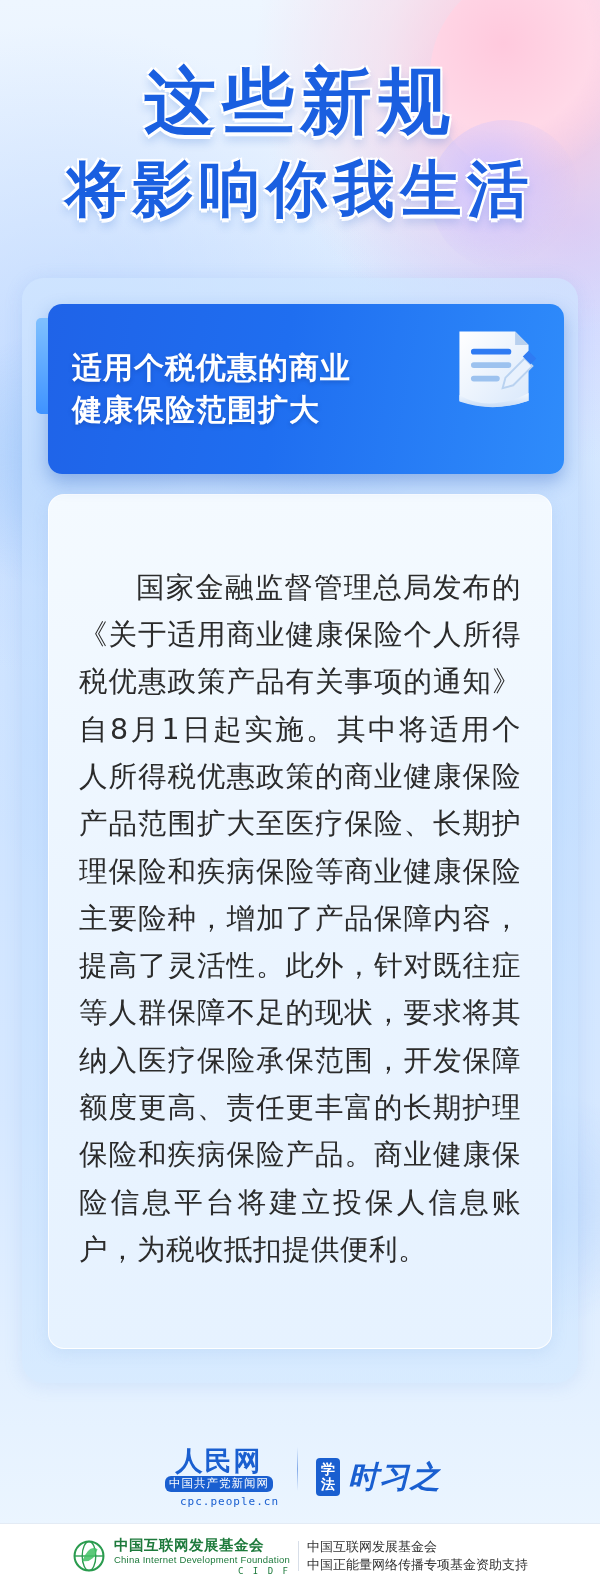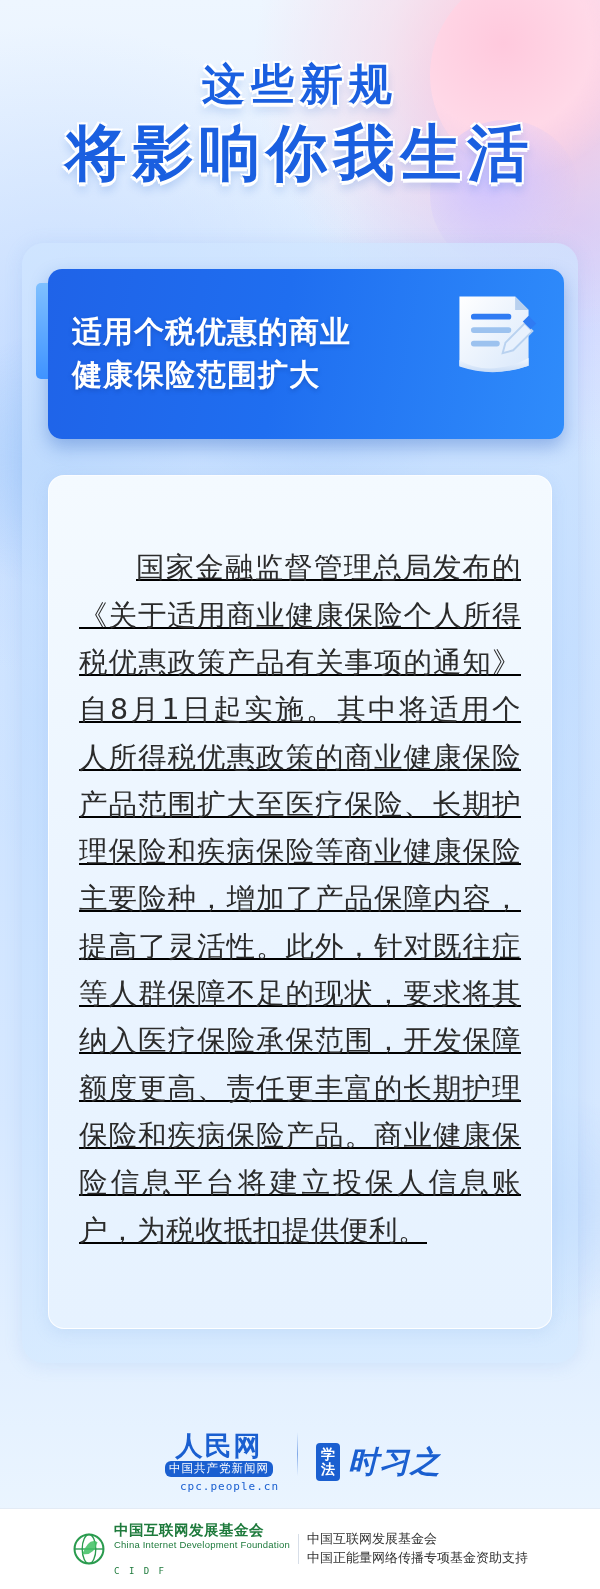--- a/index.html
+++ b/index.html
@@ -75,21 +75,21 @@
     color: #1560e8;
     text-shadow:
       2px 2px 0 #ffffff,
       -2px 2px 0 #ffffff,
       2px -2px 0 #ffffff,
       -2px -2px 0 #ffffff,
       0 4px 0 rgba(255, 255, 255, 0.95),
       0 7px 10px rgba(26, 92, 200, 0.28);
   }
   .title-line-1 {
-    font-size: 43px;
+    font-size: 72px;
     background: linear-gradient(180deg, #2f7cf6 0%, #1352d8 100%);
     -webkit-background-clip: text;
     background-clip: text;
     color: #1a5fe0;
   }
   .title-line-2 {
     font-size: 61px;
     margin-top: 6px;
     color: #1a5fe0;
   }
@@ -152,28 +152,27 @@
   }
   .doc-icon {
     position: absolute;
     right: 22px;
     top: 16px;
     width: 96px;
     height: 96px;
   }
 
   .body-card {
-    margin: 36px 12px 0 12px;
+    margin: 20px 12px 0 12px;
     border-radius: 16px;
     background: linear-gradient(180deg, #f4faff 0%, #eaf4ff 55%, #e6f2ff 100%);
     border: 1px solid rgba(255, 255, 255, 0.85);
     box-shadow: 0 4px 16px rgba(120, 165, 220, 0.18);
     padding: 40px 30px 46px;
     min-height: 690px;
-    text-decoration: underline;
   }
   .body-text {
     font-family: "DejaVu Sans", sans-serif;
     font-size: 28.5px;
     line-height: 1.66;
     color: #2b2b2b;
     text-indent: 2em;
     letter-spacing: 0.5px;
     text-align: justify;
   }
@@ -284,22 +283,22 @@
     font-size: 9.5px;
     color: #1e7a3c;
     letter-spacing: 0.2px;
     text-align: right;
   }
   .cidf-abbr {
     font-family: "DejaVu Sans Mono", monospace;
     font-size: 9px;
     color: #1e7a3c;
     letter-spacing: 2px;
-    text-align: left;
-    margin-top: 15px;
+    text-align: right;
+    margin-top: 0;
   }
   .footer-sep {
     width: 1px;
     height: 30px;
     background: #d7dee8;
   }
   .footer-note {
     line-height: 1.45;
     color: #333333;
     font-size: 13px;

